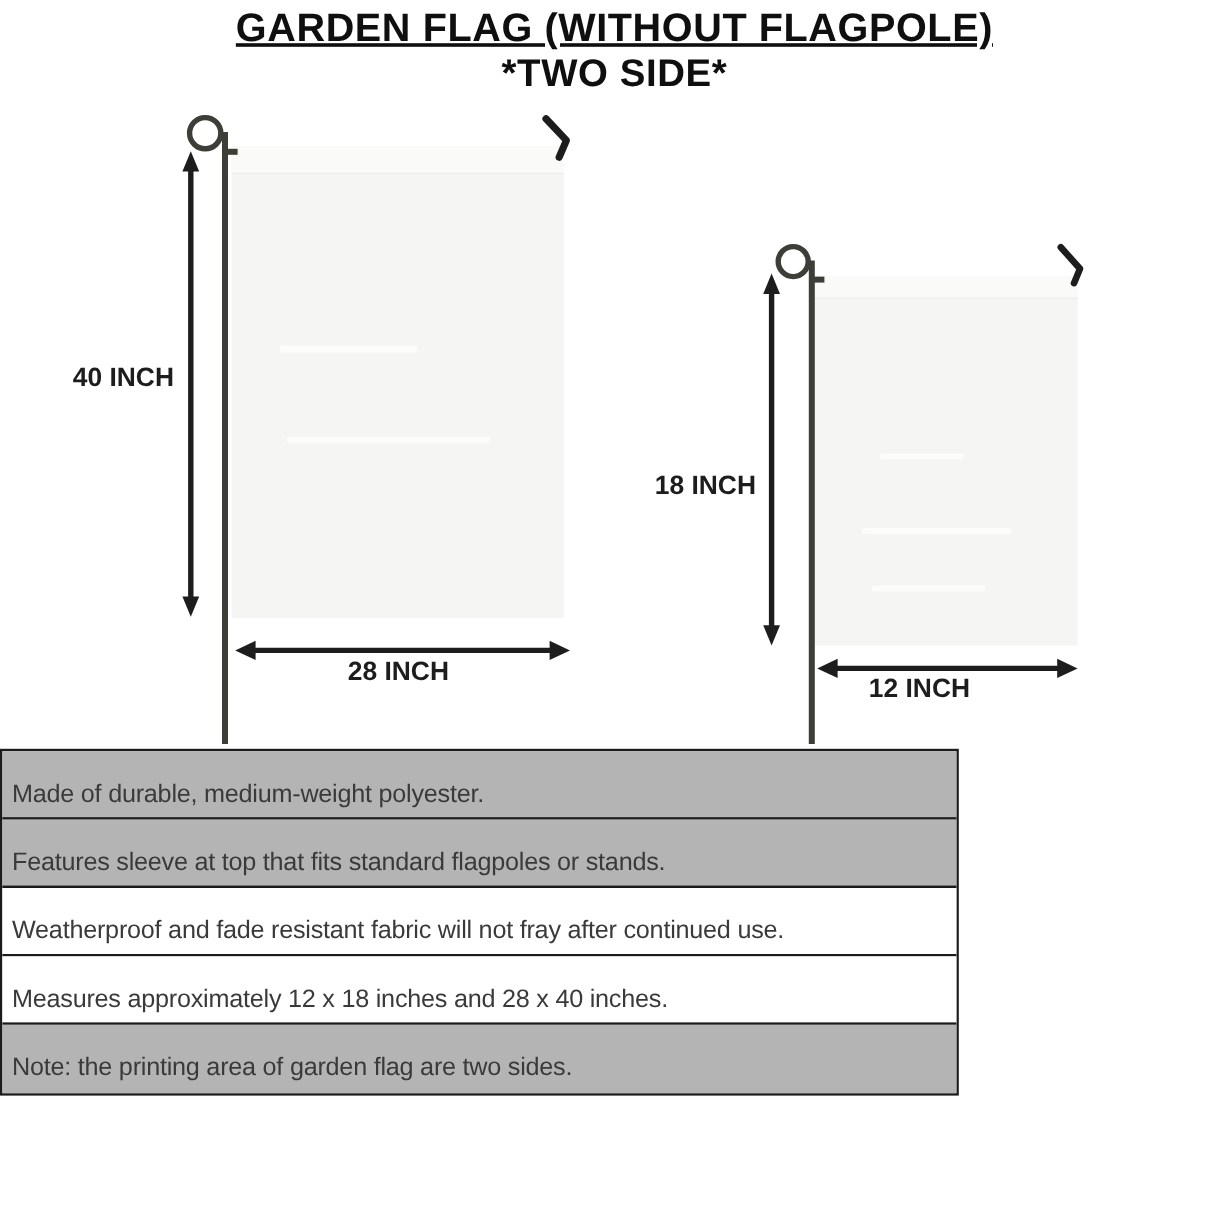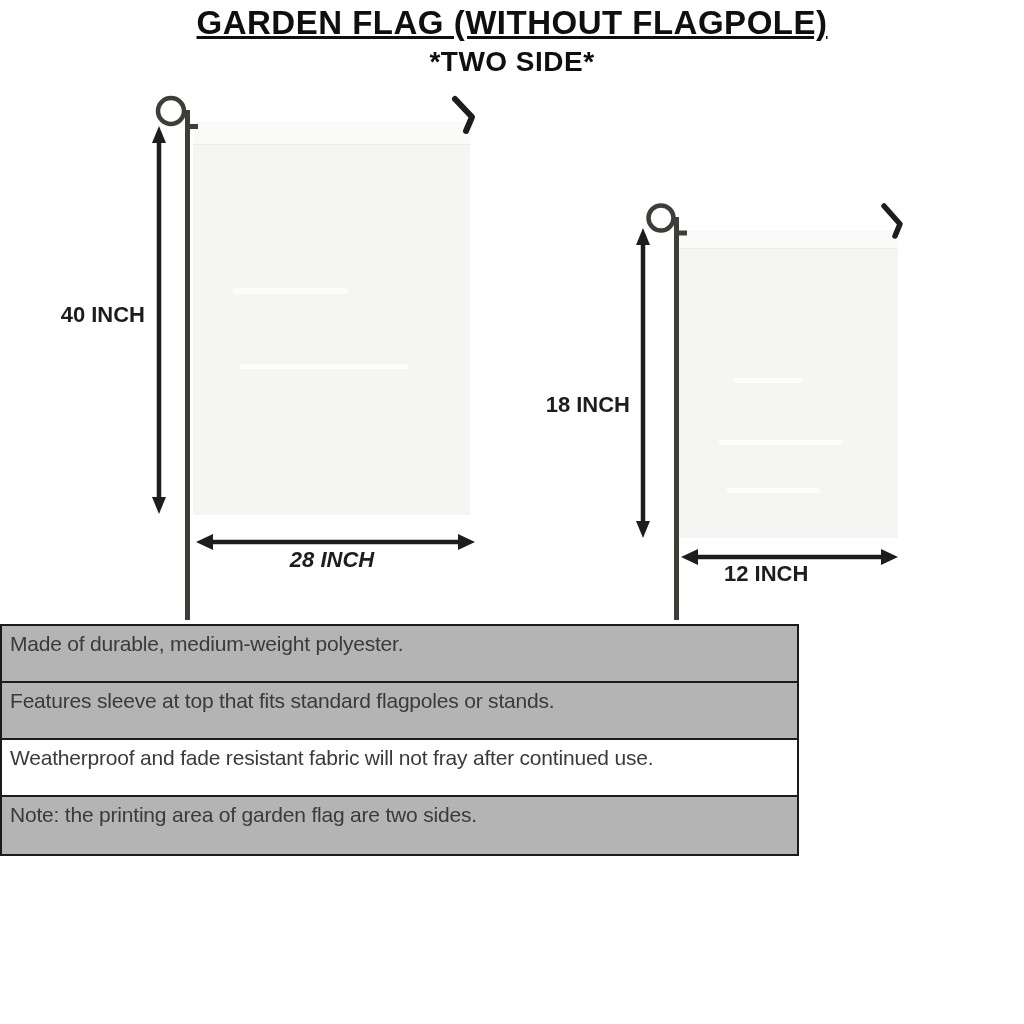--- a/index.html
+++ b/index.html
@@ -12,21 +12,21 @@
   }
 
   
   .title-block {
     position: absolute; top: 3px; left: 0; width: 1024px;
     text-align: center;
     color: var(--title-ink, #0f0f0f);
     font-weight: bold;
   }
   .title-line1 { font-size: 33px; line-height: 40px; letter-spacing: 0.5px; text-decoration: underline; }
-  .title-line2 { font-size: 28px; line-height: 37px; letter-spacing: 0.5px; }
+  .title-line2 { font-size: 32px; line-height: 37px; letter-spacing: 0.5px; }
 
   
   .flag {
     position: absolute;
     background: var(--flag-fill, #f5f5f4);
   }
   .flag-large { left: 193px; top: 122px; width: 277px; height: 393px; }
   .flag-small { left: 678px; top: 230px; width: 220px; height: 308px; }
   .sleeve {
     position: absolute; top: 0; left: 0; right: 0;
@@ -52,37 +52,37 @@
   
   .dim-label {
     position: absolute;
     font-weight: bold;
     font-size: 22px;
     color: var(--ink, #1d1d1d);
     white-space: nowrap;
   }
   .label-40 { left: 25px;  top: 302px; width: 120px; text-align: right; }
   .label-18 { left: 510px; top: 351px; width: 120px; text-align: right; margin-top: 41px; }
-  .label-28 { left: 252px; top: 547px; width: 160px; text-align: center; font-style: italic; }
+  .label-28 { left: 252px; top: 547px; width: 160px; text-align: center; }
   .label-12 { left: 724px; top: 561px; width: 160px; text-align: left; }
 
   
   .spec-table {
     position: absolute; left: 0; top: 624px; width: 795px;
     border: 2px solid var(--line, #1b1b1b);
     background: #ffffff;
   }
   .spec-row {
     height: 57px;
     box-sizing: border-box;
     border-bottom: 2px solid var(--line, #1b1b1b);
     font-size: 21px;
     letter-spacing: -0.2px;
     color: var(--row-ink, #3a3a3a);
-    padding: 6px 10px 0 8px;
+    padding: 24px 10px 0 8px;
     background: var(--row-plain, #ffffff);
   }
   .spec-row:last-child { border-bottom: none; }
   .spec-row.shaded { background: var(--row-shaded, #b4b4b4); }
 </style>
 </head>
 <body>
 
 <div class="title-block">
   <div class="title-line1">GARDEN FLAG (WITHOUT FLAGPOLE)</div>
@@ -147,14 +147,15 @@
 
 <div class="dim-label label-40">40 INCH</div>
 <div class="dim-label label-28">28 INCH</div>
 <div class="dim-label label-18">18 INCH</div>
 <div class="dim-label label-12">12 INCH</div>
 
 <div class="spec-table">
   <div class="spec-row shaded">Made of durable, medium-weight polyester.</div>
   <div class="spec-row shaded">Features sleeve at top that fits standard flagpoles or stands.</div>
   <div class="spec-row">Weatherproof and fade resistant fabric will not fray after continued use.</div>
+  <div class="spec-row">Measures approximately 12 x 18 inches and 28 x 40 inches.</div>
   <div class="spec-row shaded">Note: the printing area of garden flag are two sides.</div>
 </div>
 
 </body></html>

